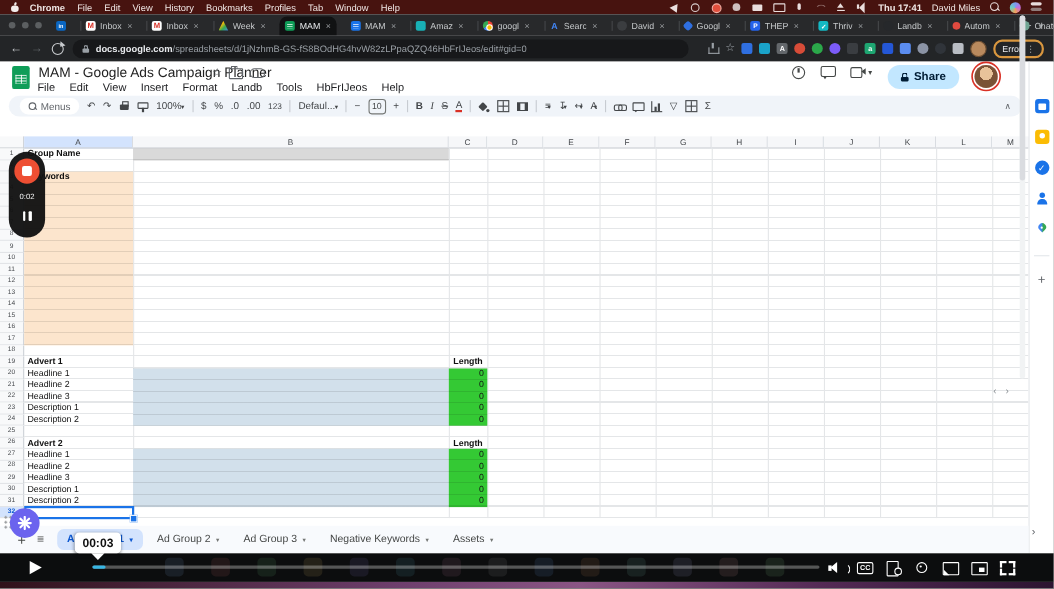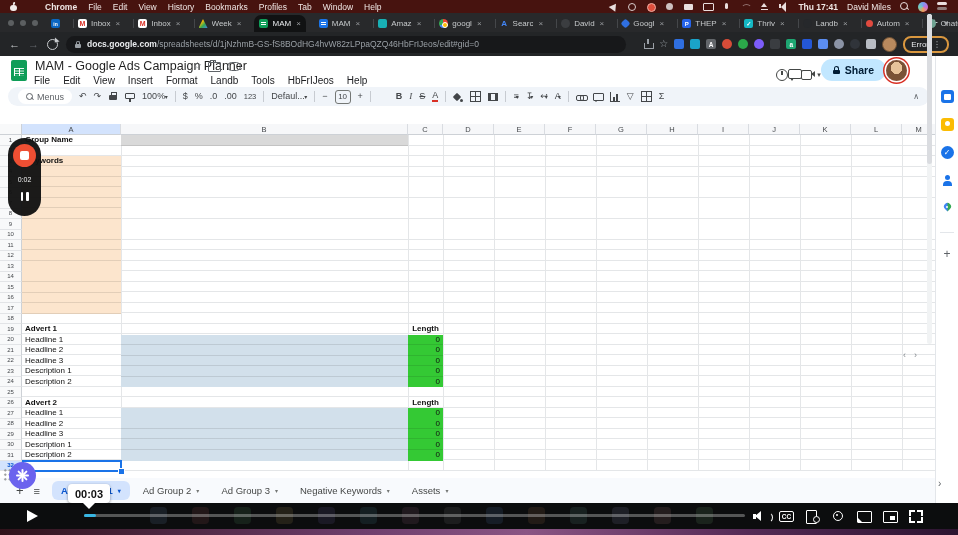--- a/index.html
+++ b/index.html
@@ -93,21 +93,21 @@
   
   .dochead{position:absolute;left:0;top:56px;width:935px;height:30px;background:#fff;}
   .shlogo{position:absolute;left:11px;top:4px;width:16px;height:21px;background:#0f9d58;border-radius:2px;}
   .shlogo:before{content:"";position:absolute;left:3px;top:8px;width:10px;height:8px;background:linear-gradient(#fff 1.2px,transparent 1.2px) 0 0/10px 2.6px,linear-gradient(90deg,#fff 1.2px,transparent 1.2px) 0 0/5px 8px;}
   .dtitle{position:absolute;left:35px;top:3px;font-size:12.5px;color:#1f1f1f;}
   .dstar{position:absolute;left:193px;top:4px;color:#5f6368;font-size:10px;}
   .dfolder{position:absolute;left:208px;top:6px;width:11px;height:8px;border:1.2px solid #5f6368;border-radius:1px;}
   .dfolder:before{content:"";position:absolute;left:1px;top:-3px;width:4px;height:2px;border:1.2px solid #5f6368;border-bottom:none;border-radius:1px 1px 0 0;}
   .dcloud{position:absolute;left:227px;top:6px;width:12px;height:7px;background:transparent;border:1.2px solid #5f6368;border-radius:6px;}
   .dmenus{position:absolute;left:34px;top:19px;display:flex;gap:13px;font-size:10px;color:#202124;}
-  .dh-right{position:absolute;right:28px;top:3px;display:flex;align-items:flex-end;}
+  .dh-right{position:absolute;right:28px;top:3px;display:flex;align-items:flex-start;gap:14px;}
   .hic{width:13px;height:13px;position:relative;}
   .hic-history:before{content:"";position:absolute;left:1px;top:1px;width:10px;height:10px;border:1.3px solid #444746;border-radius:50%;}
   .hic-history:after{content:"";position:absolute;left:6px;top:3px;width:1.3px;height:4px;background:#444746;}
   .hic-comment:before{content:"";position:absolute;left:0;top:1px;width:12px;height:8px;border:1.3px solid #444746;border-radius:2px;}
   .hic-comment:after{content:"";position:absolute;left:2px;top:10px;border-left:2px solid transparent;border-right:2px solid transparent;border-top:3px solid #444746;}
   .hic-meet:before{content:"";position:absolute;left:0;top:2px;width:9px;height:8px;border:1.3px solid #444746;border-radius:2px;}
   .hic-meet:after{content:"";position:absolute;left:10px;top:3px;border-top:3px solid transparent;border-bottom:3px solid transparent;border-right:4px solid #444746;}
   .caret{font-size:7px;color:#444746;}
   .sharebtn{height:22px;border-radius:11px;background:#c2e7ff;display:flex;align-items:center;gap:5px;padding:0 12px;font-size:10.5px;font-weight:600;color:#001d35;}
   .sharelock{width:7px;height:8px;position:relative;}
@@ -117,21 +117,21 @@
 
   
   .tbar{position:absolute;left:8px;top:87px;width:921px;height:19px;background:#f0f4f9;border-radius:10px;display:flex;align-items:center;padding:0 10px;box-sizing:border-box;gap:7px;font-size:9px;color:#434649;}
   .tpill{height:15px;background:#fff;border-radius:8px;display:flex;align-items:center;gap:4px;padding:0 8px;color:#5f6368;}
   .tsearch{width:7px;height:7px;position:relative;}
   .tsearch:before{content:"";position:absolute;left:0;top:0;width:5px;height:5px;border:1.1px solid #5f6368;border-radius:50%;}
   .tsearch:after{content:"";position:absolute;left:5px;top:5px;width:2.5px;height:1.1px;background:#5f6368;transform:rotate(45deg);}
   .tb{white-space:nowrap;line-height:1;}
   .tdiv{width:1px;height:11px;background:#c7cbd1;}
   .fsz{width:14px;height:12px;border:1px solid #747775;border-radius:3px;display:flex;align-items:center;justify-content:center;font-size:8px;}
-  .bold{font-weight:700;margin-left:18px;}
+  .bold{font-weight:700;}
   .ital{font-style:italic;font-family:"Liberation Serif",serif;}
   .strike{text-decoration:line-through;}
   .txtcol{border-bottom:2px solid #d93025;padding-bottom:0;}
   .ticon{position:relative;width:10px;height:10px;}
   .ti-print:before{content:"";position:absolute;left:1px;top:3px;width:8px;height:5px;background:#434649;border-radius:1px;}
   .ti-print:after{content:"";position:absolute;left:3px;top:0;width:4px;height:3px;border:1px solid #434649;}
   .ti-paint:before{content:"";position:absolute;left:0;top:1px;width:8px;height:4px;border:1.2px solid #434649;border-radius:1px;}
   .ti-paint:after{content:"";position:absolute;left:4px;top:6px;width:1.5px;height:4px;background:#434649;}
   .ti-bucket:before{content:"";position:absolute;left:1px;top:2px;width:6px;height:6px;background:#434649;transform:rotate(45deg);border-radius:1px;}
   .ti-bucket:after{content:"";position:absolute;right:0;bottom:0;width:3px;height:3px;border-radius:50%;background:#434649;}

